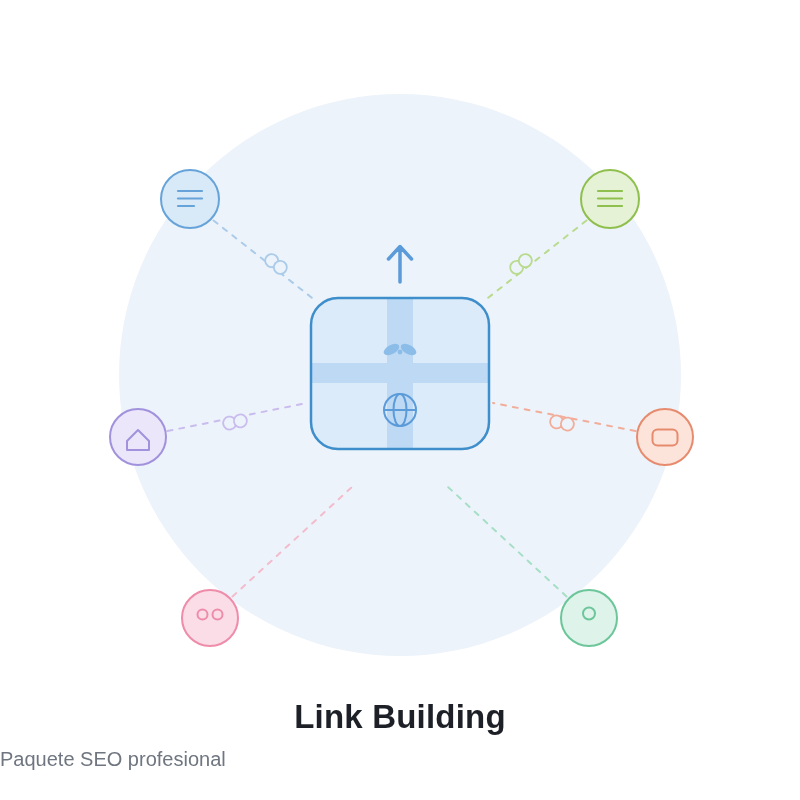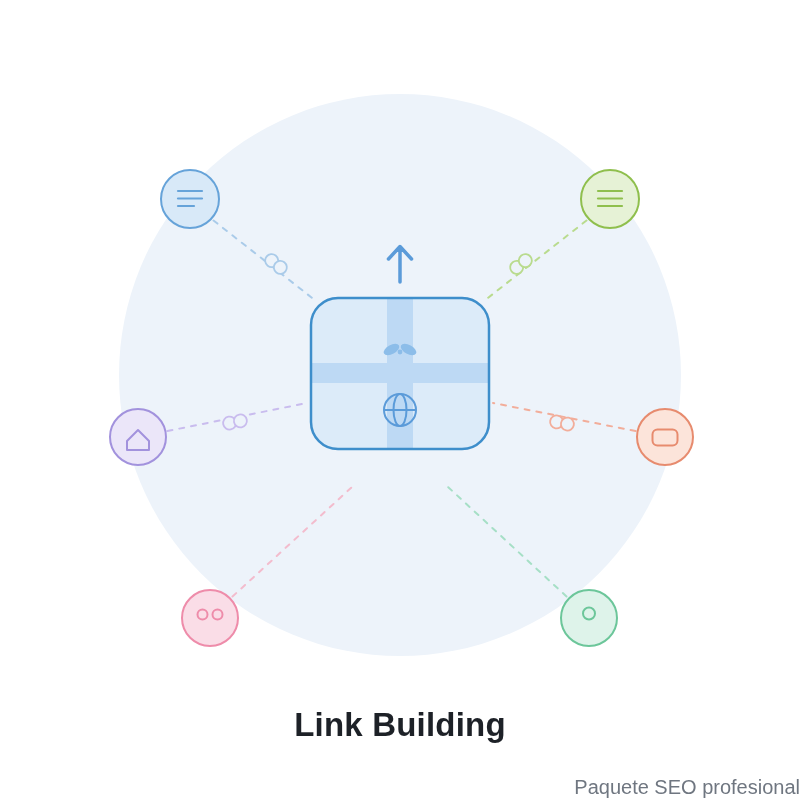--- a/index.html
+++ b/index.html
@@ -14,27 +14,26 @@
   .stage svg { position: absolute; left: 0; top: 0; }
   .title {
     position: absolute;
     left: 0; right: 0;
     top: 698px;
     text-align: center;
     font-size: 33px;
     font-weight: 700;
     color: #1d2127;
     letter-spacing: 0.2px;
-    margin-top: 8px;
   }
   .subtitle {
     position: absolute;
     left: 0; right: 0;
-    top: 776px;
-    text-align: right;
+    top: 748px;
+    text-align: left;
     font-size: 20px;
     font-weight: 400;
     color: #6f7680;
   }
 </style>
 </head>
 <body>
 
 <div class="stage">
 

